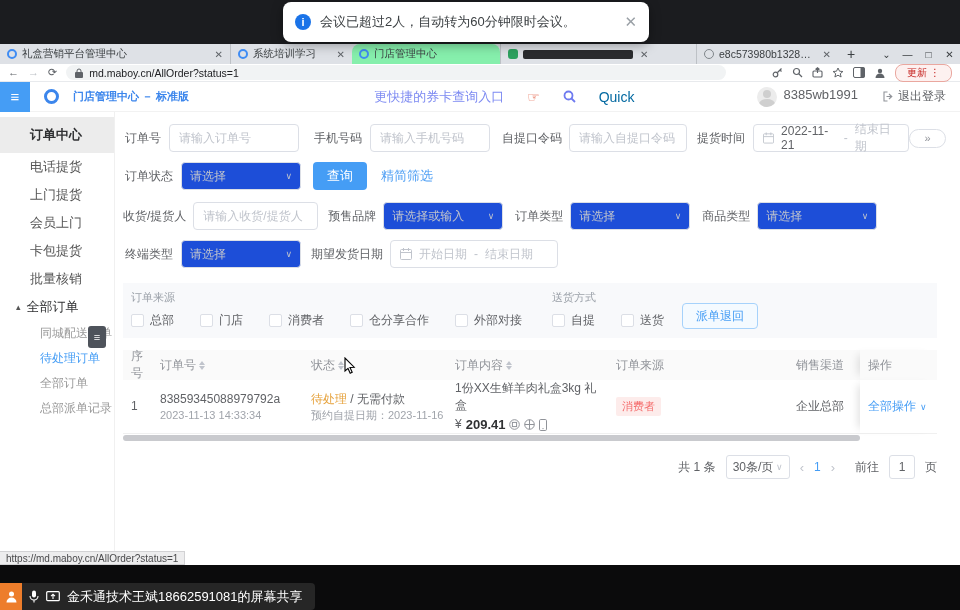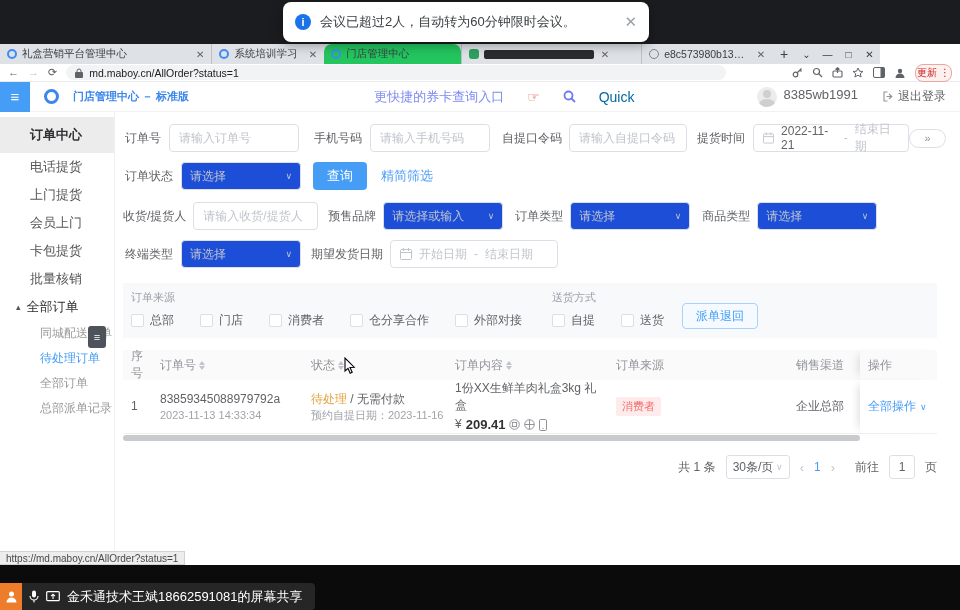--- a/index.html
+++ b/index.html
@@ -9,45 +9,45 @@
   
   .meet-bar { position:absolute; left:0; top:0; width:960px; height:44px; background:#1b1c1f; }
   .notif { position:absolute; left:283px; top:2px; width:366px; height:40px; background:#fff; border-radius:8px;
            box-shadow:0 3px 12px rgba(0,0,0,.35); display:flex; align-items:center; padding:0 12px; gap:9px; z-index:60; }
   .notif-icon { width:16px; height:16px; min-width:16px; border-radius:50%; background:#1a73e8; color:#fff; font-size:11px;
                 font-weight:bold; display:flex; align-items:center; justify-content:center; }
   .notif-text { font-size:13px; color:#3c4043; white-space:nowrap; }
   .notif-close { margin-left:auto; color:#9aa0a6; font-size:15px; cursor:pointer; }
 
   
-  .tabstrip { position:absolute; left:0; top:44px; width:880px; height:20px; background:#dee1e6; display:flex; align-items:stretch; }
+  .tabstrip { position:absolute; left:0; top:44px; width:960px; height:20px; background:#dee1e6; display:flex; align-items:stretch; }
   .tab { display:flex; align-items:center; gap:5px; padding:0 7px; font-size:10.5px; color:#3c4043; overflow:hidden; }
   .tab + .tab { border-left:1px solid #bdc1c6; }
-  .tab.active { background:#22c55e; border-radius:8px 8px 0 0; border-left:none; }
+  .tab.active { background:#86efac; border-radius:8px 8px 0 0; border-left:none; }
   .fav-ring { width:10px; height:10px; min-width:10px; border:2.5px solid #3f8cf3; border-radius:50%; }
   .fav-green { width:10px; height:10px; min-width:10px; border-radius:3px; background:#2da15f; }
   .fav-globe { width:10px; height:10px; min-width:10px; border:1.5px solid #80868b; border-radius:50%;
                background:linear-gradient(90deg,transparent 45%,#80868b 45%,#80868b 55%,transparent 55%); }
   .tab-label { white-space:nowrap; overflow:hidden; text-overflow:ellipsis; flex:1; }
   .redacted { width:110px; height:9px; background:#2a2b2e; border-radius:2px; }
   .tab-x { color:#5f6368; font-size:10px; margin-left:2px; }
   .newtab { width:26px; display:flex; align-items:center; justify-content:center; font-size:14px; color:#3c4043; }
   .winctl { margin-left:auto; display:flex; align-items:center; }
   .winbtn { width:21px; text-align:center; font-size:10px; color:#3c4043; }
 
   
   .urlbar { position:absolute; left:0; top:64px; width:960px; height:18px; background:#fff; display:flex; align-items:center;
             padding:0 8px; gap:9px; border-bottom:1px solid #e8eaed; }
   .nav-ic { font-size:11px; color:#5f6368; line-height:1; }
   .nav-ic.dim { color:#bdc1c6; }
   .omnibox { display:flex; align-items:center; gap:6px; background:#f1f3f4; border-radius:8px; height:15px; padding:0 9px;
              width:660px; font-size:10.5px; color:#202124; }
   .right-ics { margin-left:auto; display:flex; align-items:center; gap:9px; }
   .update-pill { display:flex; align-items:center; gap:3px; border:1px solid #eaa79f; background:#fdf1f0; color:#c5221f;
-                 font-size:10px; border-radius:8px; padding:1px 1px; }
+                 font-size:10px; border-radius:8px; padding:1px 11px; }
 
   
   .appbar { position:absolute; left:0; top:82px; width:960px; height:30px; background:#fff; display:flex; align-items:center;
             border-bottom:1px solid #f2f2f2; }
   .burger { width:30px; height:30px; background:#459df5; color:#fff; display:flex; align-items:center; justify-content:center;
             font-size:15px; }
   .logo-ring { width:15px; height:15px; border:3px solid #3c86ec; border-radius:50%; margin-left:14px; }
   .app-title { font-size:11px; font-weight:bold; color:#3c86ec; margin-left:14px; white-space:nowrap; }
   .quick-zone { display:flex; align-items:center; margin-left:185px; gap:23px; }
   .quick-entry { font-size:13px; color:#7e8bf2; }

